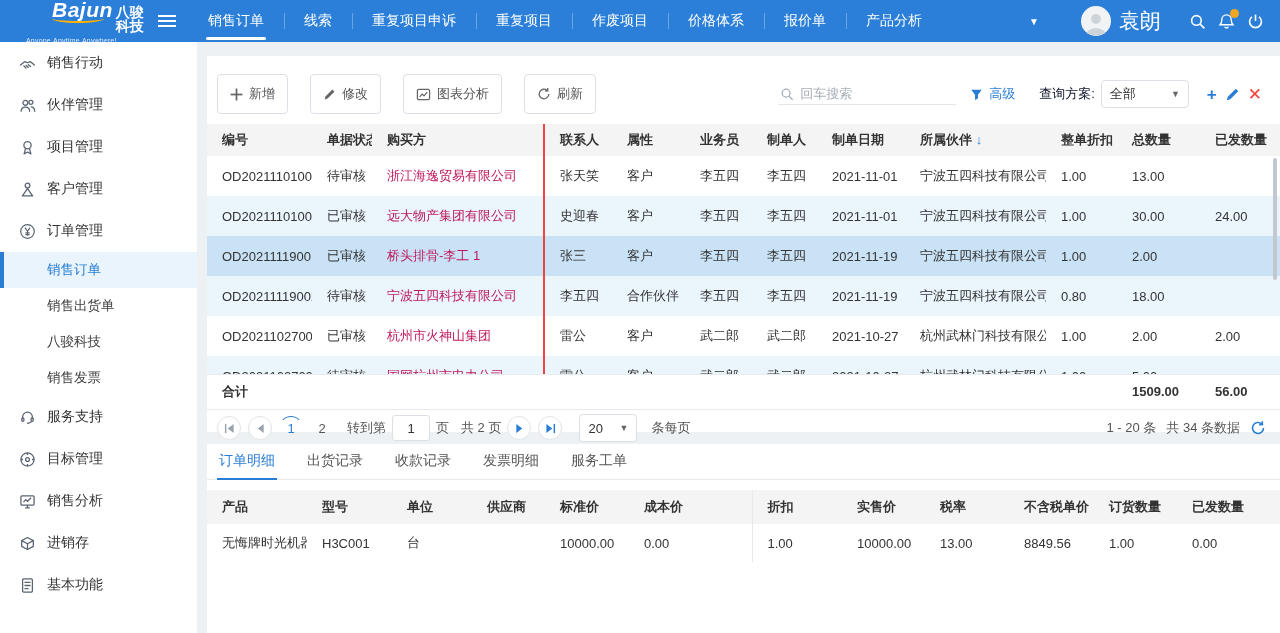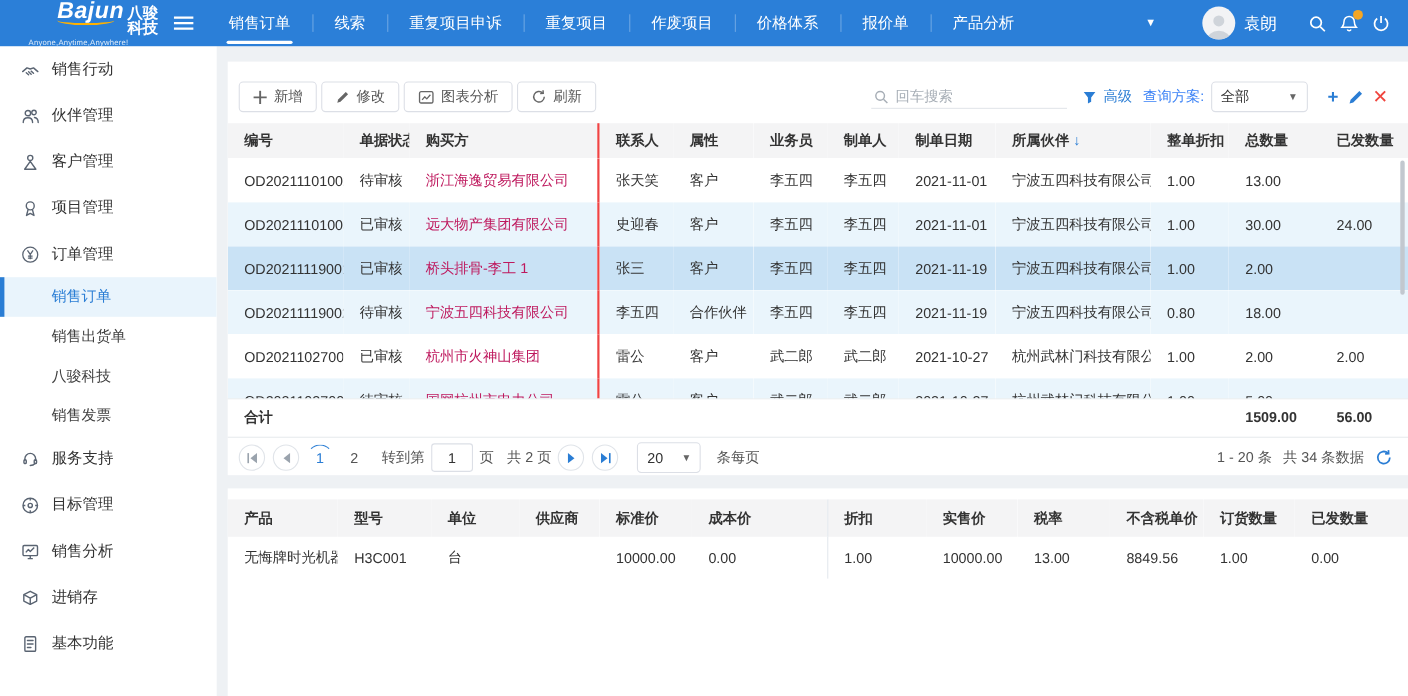--- a/index.html
+++ b/index.html
@@ -15,49 +15,49 @@
   .brand-cn { font-size:14px; font-weight:bold; margin-left:3px; }
   .brand-tag { font-size:7px; opacity:.85; margin-top:4px; margin-left:12px; letter-spacing:.2px; }
   .hamburger { margin:0 12px 0 6px; display:flex; align-items:center; cursor:pointer; }
   .topnav { display:flex; height:100%; align-items:stretch; }
   .nav-item { padding:0 20px; display:flex; align-items:center; font-size:14px; position:relative; cursor:pointer; white-space:nowrap; }
   .nav-item + .nav-item::before { content:""; position:absolute; left:0; top:13px; height:16px; width:1px; background:rgba(255,255,255,.30); }
   .nav-item.active::after { content:""; position:absolute; left:18px; right:18px; bottom:2px; height:3px; background:#fff; border-radius:2px; }
   .top-right { margin-left:auto; display:flex; align-items:center; padding-right:16px; }
   .more-caret { font-size:10px; margin-right:42px; cursor:pointer; }
   .avatar { width:30px; height:30px; border-radius:50%; background:#f2f3f5; display:flex; align-items:flex-end; justify-content:center; overflow:hidden; margin-right:8px; }
-  .username { font-size:15px; margin-right:16px; }
+  .username { font-size:21px; margin-right:16px; }
   .top-ic { margin-left:12px; position:relative; display:flex; align-items:center; cursor:pointer; }
   .badge-dot { position:absolute; top:-4px; right:-4px; width:9px; height:9px; border-radius:50%; background:#f5a623; }
 
   
   .layout { display:flex; height:591px; }
   .sidebar { width:197px; background:#fff; padding-top:0; overflow:hidden; flex:none; }
   .sb-item { height:42px; display:flex; align-items:center; padding-left:18px; cursor:pointer; color:#333; font-size:14px; }
   .sb-item .ic { width:18px; height:18px; margin-right:11px; color:#5a6472; display:flex; align-items:center; justify-content:center; }
   .sb-sub { height:36px; display:flex; align-items:center; padding-left:47px; font-size:13.5px; color:#404040; cursor:pointer; position:relative; }
   .sb-sub.active { background:#e9f4fc; color:#2a7dd4; }
   .sb-sub.active::before { content:""; position:absolute; left:0; top:0; bottom:0; width:4px; background:#2a7dd4; }
 
   .main { flex:1; display:flex; flex-direction:column; overflow:hidden; }
   .panel { background:#fff; }
   .panel-top { margin:14px 0 0 10px; height:376px; position:relative; }
   .panel-bottom { margin:12px 0 0 10px; flex:1; }
 
   
   .toolbar { display:flex; align-items:center; padding:18px 18px 10px 10px; }
-  .btn { display:flex; align-items:center; gap:6px; height:28px; padding:0 12px; background:#fff; border:1px solid #dcdfe6; border-radius:4px; margin-right:4px; color:#555; cursor:pointer; font-size:13px; }
+  .btn { display:flex; align-items:center; gap:6px; height:40px; padding:0 12px; background:#fff; border:1px solid #dcdfe6; border-radius:4px; margin-right:22px; color:#555; cursor:pointer; font-size:13px; }
   .btn .ic { display:flex; color:#666; }
   .toolbar-right { margin-left:auto; display:flex; align-items:center; }
   .search-box { display:flex; align-items:center; border-bottom:1px solid #e3e6ea; width:178px; padding:3px 2px; margin-right:14px; color:#98a0a9; }
   .search-box input { border:none; outline:none; font-size:13px; width:140px; margin-left:6px; font-family:inherit; color:#333; }
   .search-box input::placeholder { color:#a7aeb6; }
   .funnel { color:#2a7dd4; display:flex; margin-right:6px; cursor:pointer; }
-  .adv { color:#2a7dd4; margin-right:10px; cursor:pointer; }
-  .scheme-lab { color:#3b82f6; margin-right:6px; }
+  .adv { color:#2a7dd4; margin-right:24px; cursor:pointer; }
+  .scheme-lab { color:#0f172a; margin-right:6px; }
   .select { display:flex; align-items:center; justify-content:space-between; border:1px solid #dcdfe6; border-radius:4px; height:28px; padding:0 8px; background:#fff; cursor:pointer; color:#333; }
   .scheme-sel { width:88px; margin-right:10px; }
   .caret { font-size:9px; color:#666; }
   .mini-act { font-size:17px; font-weight:bold; margin-left:8px; cursor:pointer; line-height:1; display:flex; }
   .act-blue { color:#2a7dd4; }
   .act-red { color:#f0453e; }
 
   
   table { border-collapse:collapse; table-layout:fixed; width:1085px; }
   th, td { text-align:left; font-size:13px; padding-left:15px; white-space:nowrap; overflow:hidden; }
@@ -179,34 +179,34 @@
             <path d="M2 13.5 c0-2.6 1.8-4 4-4 s4 1.4 4 4"></path>
             <circle cx="11.2" cy="5" r="1.9"></circle>
             <path d="M11.6 9.2 c2 .3 3.2 1.8 3.2 4.3"></path>
           </svg>
         </span>
         <span>伙伴管理</span>
       </div>
       <div class="sb-item">
         <span class="ic">
           <svg width="17" height="17" viewBox="0 0 16 16" fill="none" stroke="currentColor" stroke-width="1.2" stroke-linejoin="round">
+            <circle cx="8" cy="5.8" r="3.4"></circle>
+            <path d="M6.2 8.8 L4.8 14 l3.2-1.8 3.2 1.8 -1.4-5.2"></path>
+          </svg>
+        </span>
+        <span>项目管理</span>
+      </div>
+      <div class="sb-item">
+        <span class="ic">
+          <svg width="17" height="17" viewBox="0 0 16 16" fill="none" stroke="currentColor" stroke-width="1.2" stroke-linejoin="round">
             <circle cx="8" cy="4.3" r="2.2"></circle>
             <path d="M8 7.2 L3.2 14 h9.6 z"></path>
           </svg>
         </span>
         <span>客户管理</span>
-      </div>
-      <div class="sb-item">
-        <span class="ic">
-          <svg width="17" height="17" viewBox="0 0 16 16" fill="none" stroke="currentColor" stroke-width="1.2" stroke-linejoin="round">
-            <circle cx="8" cy="5.8" r="3.4"></circle>
-            <path d="M6.2 8.8 L4.8 14 l3.2-1.8 3.2 1.8 -1.4-5.2"></path>
-          </svg>
-        </span>
-        <span>项目管理</span>
       </div>
       <div class="sb-item">
         <span class="ic">
           <svg width="17" height="17" viewBox="0 0 16 16" fill="none" stroke="currentColor" stroke-width="1.1">
             <circle cx="8" cy="8" r="6.4"></circle>
             <path d="M5.6 4.4 L8 7.8 l2.4-3.4 M8 7.8 V12 M6 9.3 h4 M6 11 h4"></path>
           </svg>
         </span>
         <span>订单管理</span>
       </div>
@@ -557,20 +557,27 @@
             <svg width="16" height="16" viewBox="0 0 16 16" fill="none" stroke="#2a7dd4" stroke-width="1.6">
                 <path d="M13.5 8 a5.5 5.5 0 1 1 -1.8 -4.1"></path>
                 <path d="M12.2 1.2 l.2 3.2 -3.2 .2" fill="none"></path>
               </svg>
           </span>
         </div>
       </div>
     </div>
 
     <div class="panel panel-bottom">
+      <div class="tabs" id="detailTabs">
+          <div class="tab active">订单明细</div>
+          <div class="tab">出货记录</div>
+          <div class="tab">收款记录</div>
+          <div class="tab">发票明细</div>
+          <div class="tab">服务工单</div>
+        </div>
       <div class="detail-table-wrap">
         <table class="detail">
             <colgroup>
               <col style="width:100px">
               <col style="width:85px">
               <col style="width:80px">
               <col style="width:73px">
               <col style="width:84px">
               <col style="width:123px">
               <col style="width:90px">

